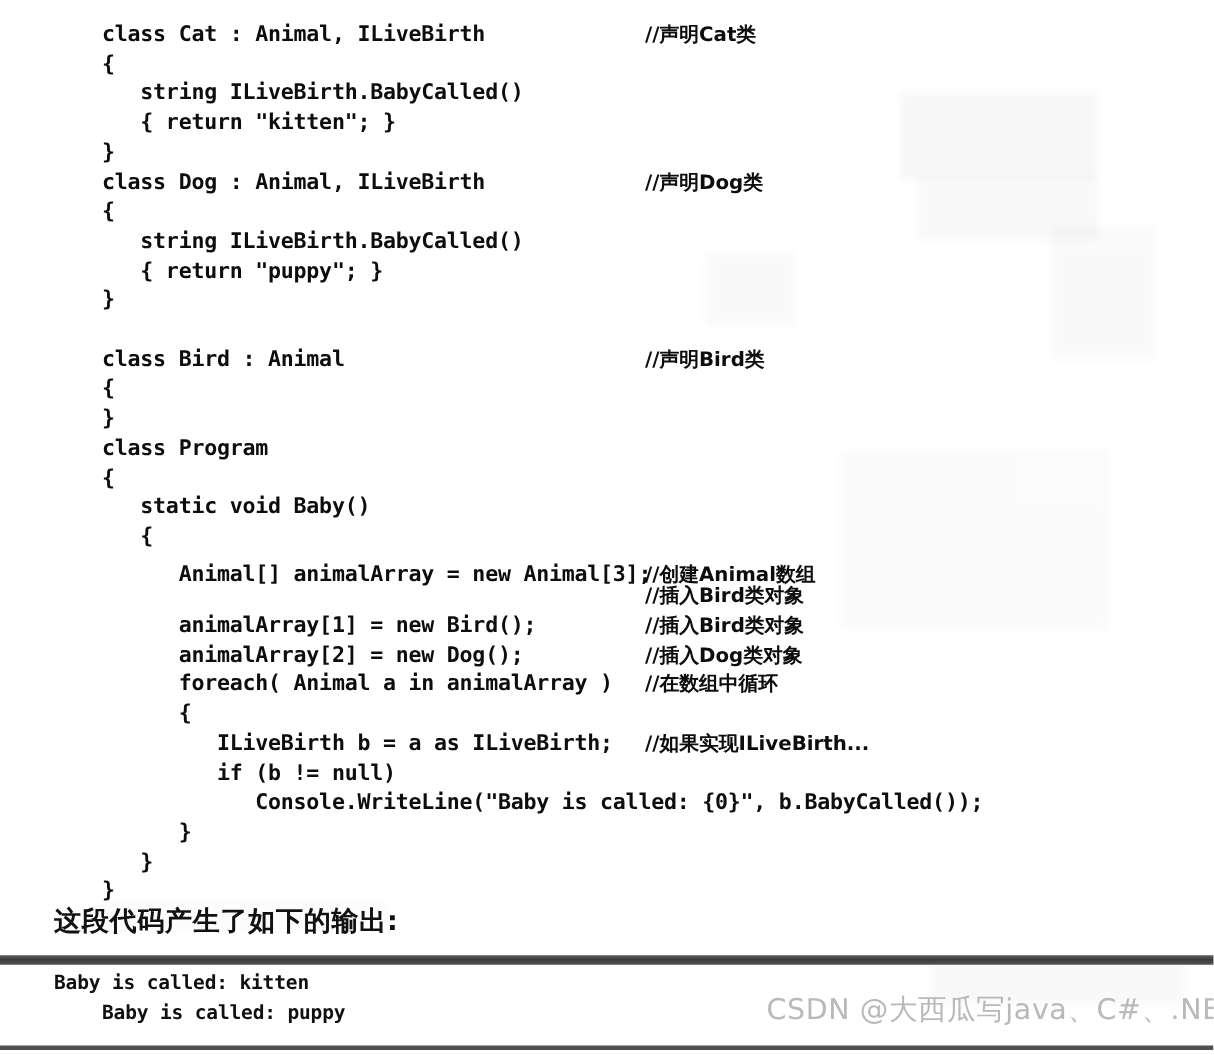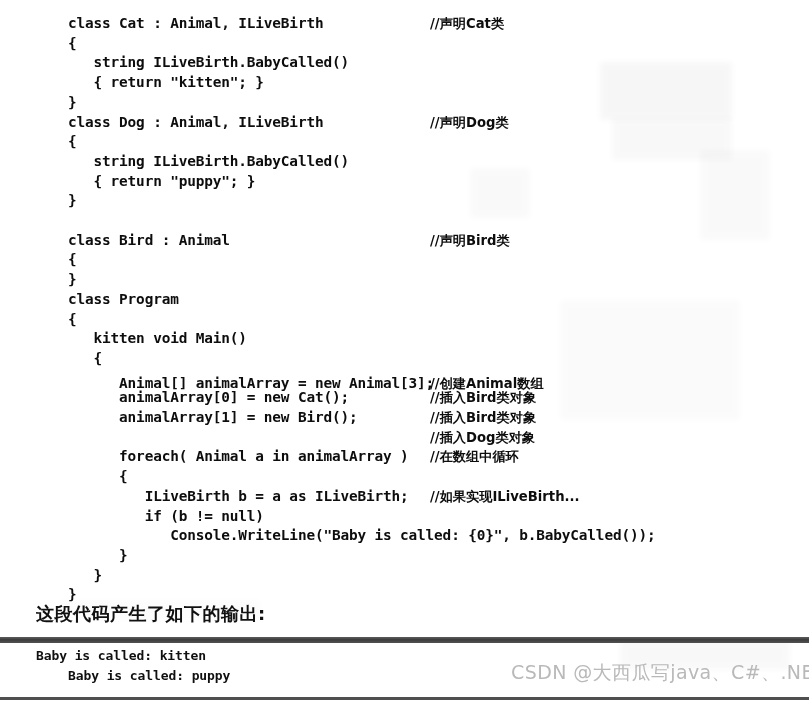--- a/index.html
+++ b/index.html
@@ -167,26 +167,26 @@
       <div class="code-line" style="top: 132.2px; position: absolute; left: 0px; width: 809px;"><span class="code-text">{</span></div>
       <div class="code-line" style="top: 151.9px; position: absolute; left: 0px; width: 809px;"><span class="code-text">   string ILiveBirth.BabyCalled()</span></div>
       <div class="code-line" style="top: 171.6px; position: absolute; left: 0px; width: 809px;"><span class="code-text">   { return "puppy"; }</span></div>
       <div class="code-line" style="top: 191.3px; position: absolute; left: 0px; width: 809px;"><span class="code-text">}</span></div>
       <div class="code-line" style="top: 211px; position: absolute; left: 0px; width: 809px;"><span class="code-text"></span></div>
       <div class="code-line" style="top: 230.7px; position: absolute; left: 0px; width: 809px;"><span class="code-text">class Bird : Animal</span><span class="code-comment">//声明Bird类</span></div>
       <div class="code-line" style="top: 250.4px; position: absolute; left: 0px; width: 809px;"><span class="code-text">{</span></div>
       <div class="code-line" style="top: 270.1px; position: absolute; left: 0px; width: 809px;"><span class="code-text">}</span></div>
       <div class="code-line" style="top: 289.8px; position: absolute; left: 0px; width: 809px;"><span class="code-text">class Program</span></div>
       <div class="code-line" style="top: 309.5px; position: absolute; left: 0px; width: 809px;"><span class="code-text">{</span></div>
-      <div class="code-line" style="top: 329.2px; position: absolute; left: 0px; width: 809px;"><span class="code-text">   kitten void Main()</span></div>
+      <div class="code-line" style="top: 329.2px; position: absolute; left: 0px; width: 809px;"><span class="code-text">   static void Baby()</span></div>
       <div class="code-line" style="top: 348.9px; position: absolute; left: 0px; width: 809px;"><span class="code-text">   {</span></div>
       <div class="code-line" style="top: 374px; position: absolute; left: 0px; width: 809px;"><span class="code-text">      Animal[] animalArray = new Animal[3];</span><span class="code-comment">//创建Animal数组</span></div>
-      <div class="code-line" style="top: 388.3px; position: absolute; left: 0px; width: 809px;"><span class="code-text">      animalArray[0] = new Cat();</span><span class="code-comment">//插入Bird类对象</span></div>
+      <div class="code-line" style="top: 388.3px; position: absolute; left: 0px; width: 809px;"><span class="code-comment">//插入Bird类对象</span></div>
       <div class="code-line" style="top: 408px; position: absolute; left: 0px; width: 802px;"><span class="code-text">      animalArray[1] = new Bird();</span><span class="code-comment">//插入Bird类对象</span></div>
-      <div class="code-line" style="top: 427.7px; position: absolute; left: 0px; width: 809px;"><span class="code-comment">//插入Dog类对象</span></div>
+      <div class="code-line" style="top: 427.7px; position: absolute; left: 0px; width: 809px;"><span class="code-text">      animalArray[2] = new Dog();</span><span class="code-comment">//插入Dog类对象</span></div>
       <div class="code-line" style="top: 447.4px; position: absolute; left: 0px; width: 809px;"><span class="code-text">      foreach( Animal a in animalArray )</span><span class="code-comment">//在数组中循环</span></div>
       <div class="code-line" style="top: 467.1px; position: absolute; left: 0px; width: 809px;"><span class="code-text">      {</span></div>
       <div class="code-line" style="top: 486.8px; position: absolute; left: 0px; width: 809px;"><span class="code-text">         ILiveBirth b = a as ILiveBirth;</span><span class="code-comment">//如果实现ILiveBirth...</span></div>
       <div class="code-line" style="top: 506.5px; position: absolute; left: 0px; width: 809px;"><span class="code-text">         if (b != null)</span></div>
       <div class="code-line" style="top: 526.2px; position: absolute; left: 0px; width: 809px;"><span class="code-text">            Console.WriteLine("Baby is called: {0}", b.BabyCalled());</span></div>
       <div class="code-line" style="top: 545.9px; position: absolute; left: 0px; width: 809px;"><span class="code-text">      }</span></div>
       <div class="code-line" style="top: 565.6px; position: absolute; left: 0px; width: 809px;"><span class="code-text">   }</span></div>
       <div class="code-line" style="top: 585.3px; position: absolute; left: 0px; width: 809px;"><span class="code-text">}</span></div>
     </div>
 

